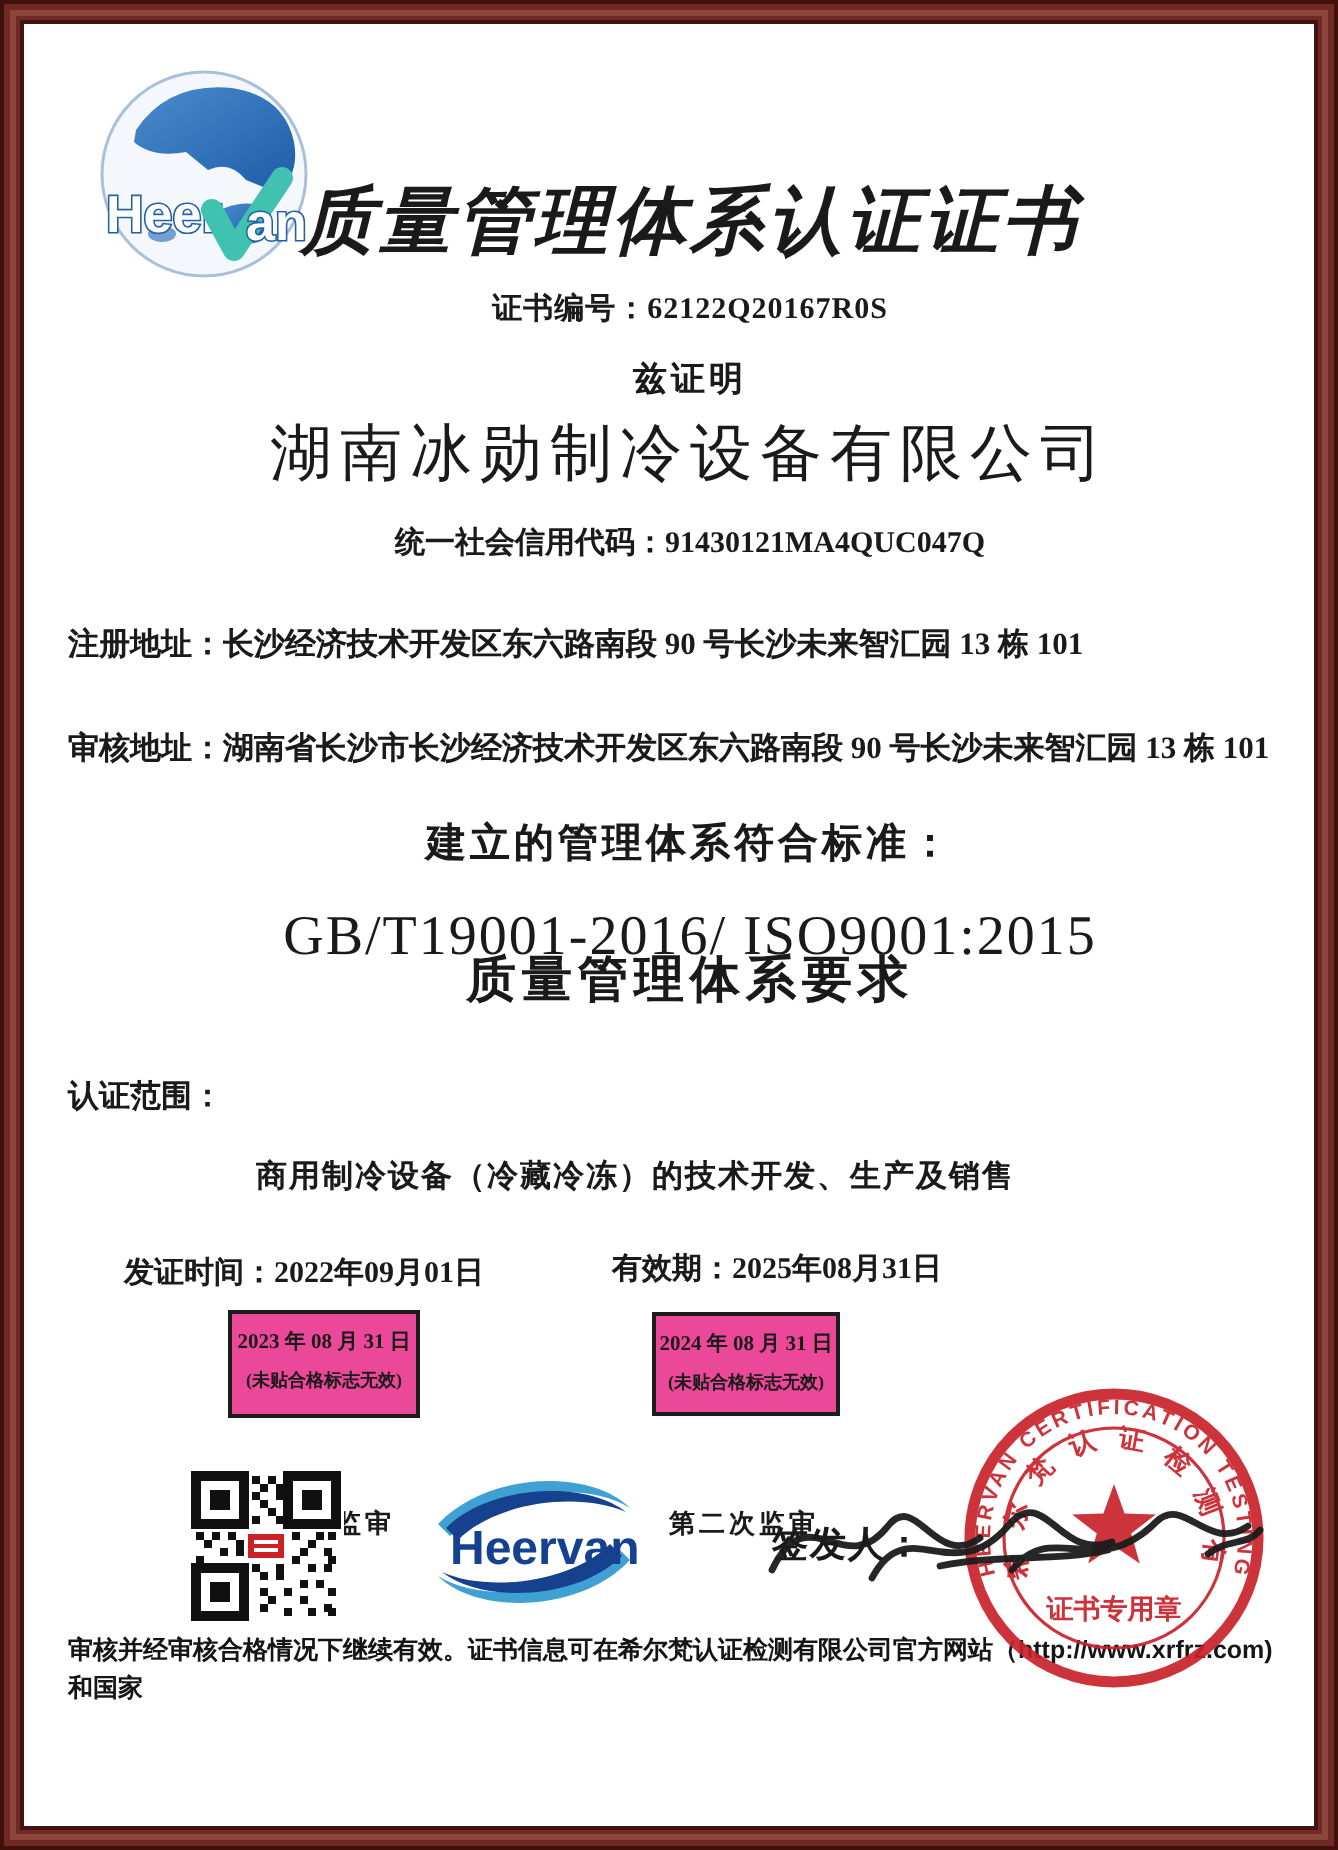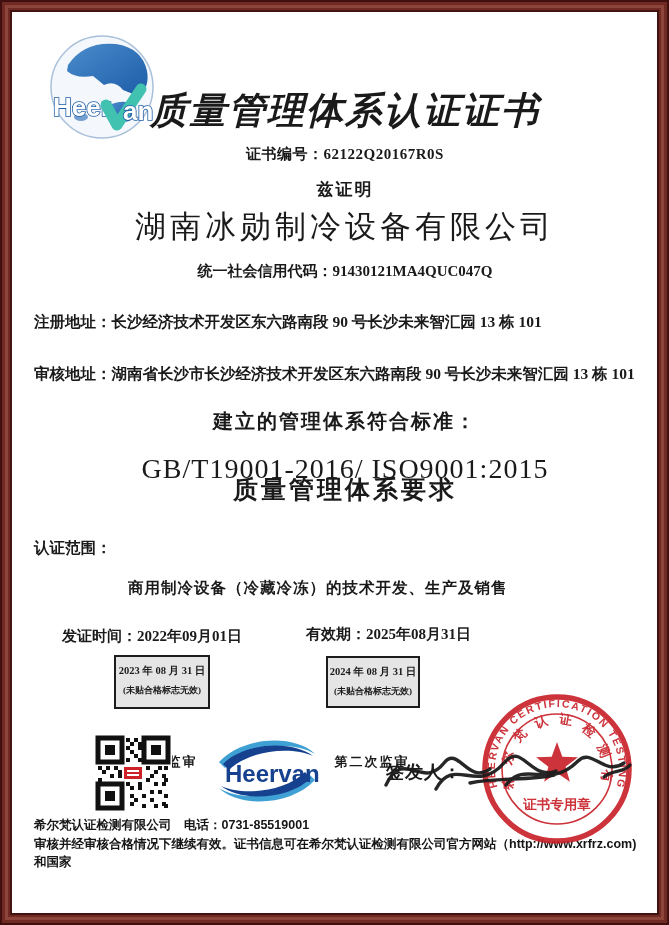--- a/index.html
+++ b/index.html
@@ -29,21 +29,21 @@
   .addr1{top:312px;}
   .addr2{top:364px;}
   .stdhead{top:408px;font-size:20px;font-weight:700;letter-spacing:2px;}
   .stdcode{top:441px;font-size:28px;font-weight:400;letter-spacing:1px;margin-top:12px;}
   .stdname{top:473px;font-size:25px;font-weight:700;letter-spacing:3px;}
   .scopelabel{top:538px;left:34px;font-size:15.5px;font-weight:600;}
   .scopetext{top:578px;left:128px;font-size:15.5px;font-weight:600;letter-spacing:1px;}
   .daterow{font-size:15px;font-weight:700;}
   .issue{top:627px;left:62px;}
   .valid{top:625px;left:306px;}
-  .auditbox{border:2px solid #1c1c1c;text-align:center;background:#e5e5e5;}
+  .auditbox{border:2px solid #1c1c1c;text-align:center;background:#ec4899;}
   .auditbox .d{font-size:10.5px;font-weight:600;margin-top:7px;}
   .auditbox .n{font-size:9px;font-weight:700;margin-top:6px;}
   .box1{top:655px;left:114px;width:92px;height:50px;}
   .box2{top:656px;left:326px;width:90px;height:48px;}
   .caption{font-size:13px;font-weight:700;letter-spacing:2px;text-align:center;width:120px;margin-top:41px;}
   .cap1{top:712px;left:100px;}
   .cap2{top:712px;left:312px;}
   .qr{top:734px;left:94px;width:78px;height:78px;}
   .blogo{top:740px;left:213px;width:108px;height:62px;}
   .issuer{top:760px;left:386px;font-size:18px;font-weight:700;letter-spacing:1px;z-index:3;}
@@ -168,16 +168,15 @@
   <g stroke="#1c1c1c" stroke-width="3.4" fill="none" stroke-linecap="round" opacity="0.95">
     <path d="M8 52 C 26 14, 44 58, 66 30 C 80 12, 90 52, 112 36"></path>
     <path d="M58 56 C 76 22, 98 62, 126 30 C 144 8, 152 48, 178 38"></path>
     <path d="M128 52 C 148 26, 170 58, 200 28 C 214 14, 226 44, 246 30"></path>
     <path d="M92 50 C 120 44, 150 48, 176 42"></path>
     <path d="M226 44 C 236 36, 246 40, 252 32"></path>
   </g>
 </svg>
 
 <div class="abs footer">
-  <div>希尔梵认证检测有限公司　电话：0731-85519001</div>
   <div>审核并经审核合格情况下继续有效。证书信息可在希尔梵认证检测有限公司官方网站（http://www.xrfrz.com)和国家</div>
 
 </div>
 
 </body></html>

